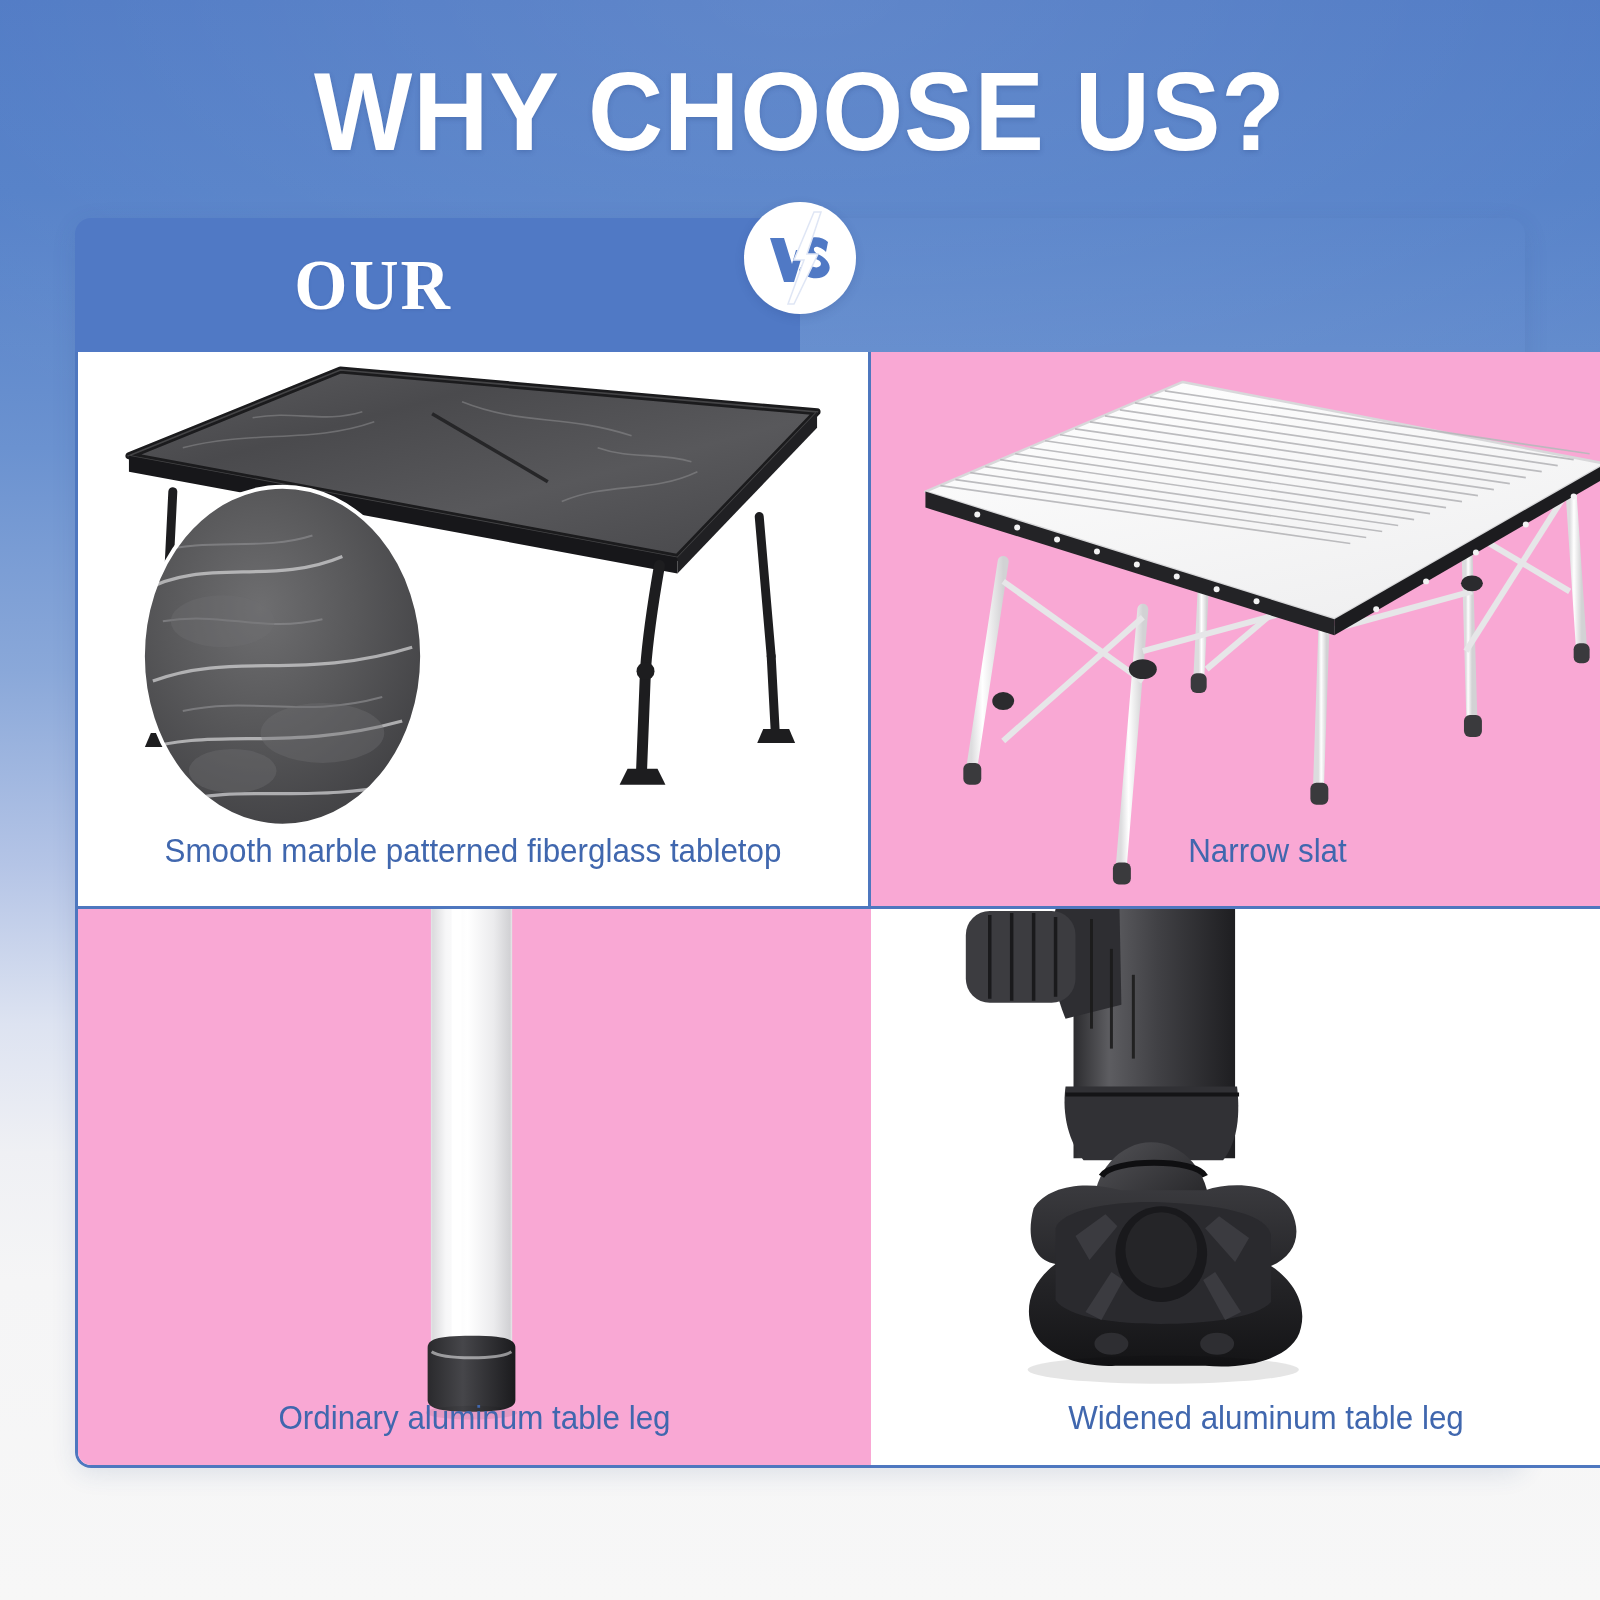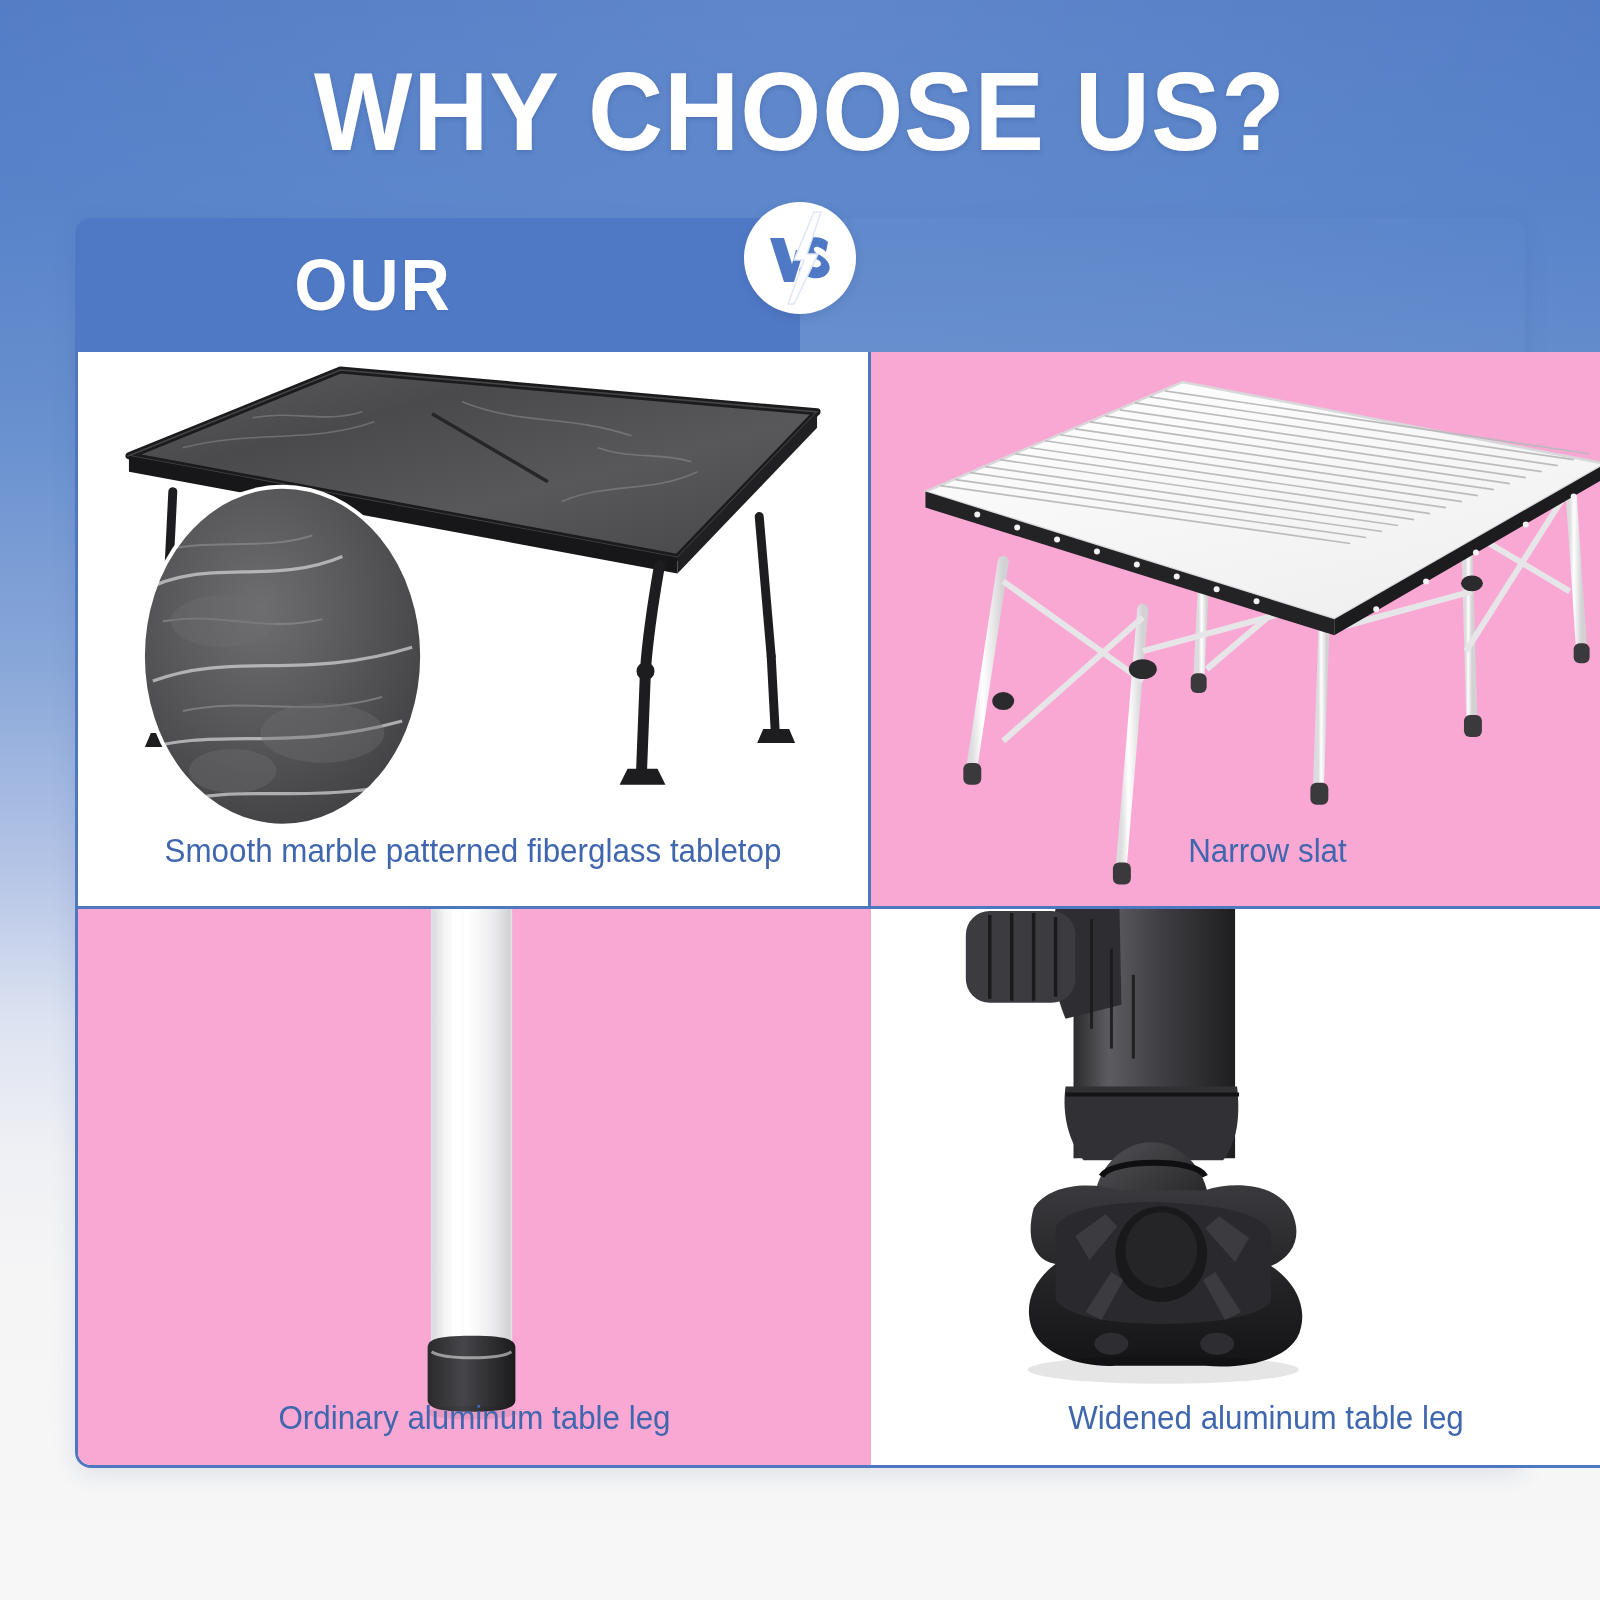--- a/index.html
+++ b/index.html
@@ -71,20 +71,21 @@
 
   
   .card-header {
     position: absolute;
     left: 0; top: 0;
     width: 1450px;
     height: 134px;
     border-radius: 16px 16px 0 0;
     overflow: hidden;
     display: flex;
+    font-family: Liberation Serif, serif;
   }
   .hdr-half {
     height: 134px;
     display: flex;
     align-items: center;
     justify-content: center;
     position: relative;
   }
   .hdr-our {
     width: 725px;

